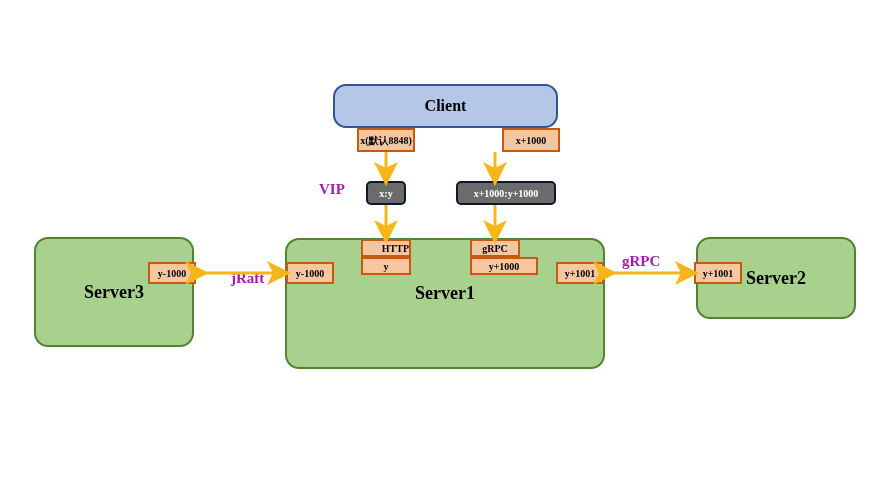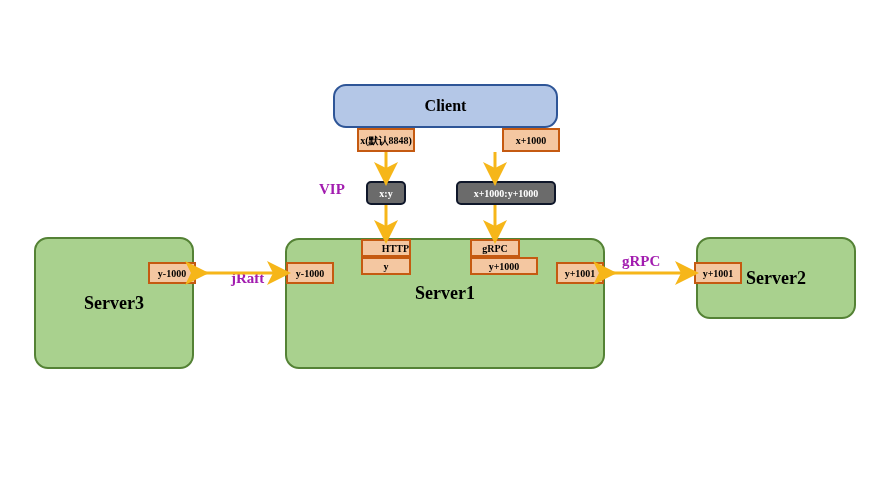--- a/index.html
+++ b/index.html
@@ -124,21 +124,21 @@
   <span>y+1000</span>
 </div>
 
 <div class="port" style="left:286px; top:262px; width:48px; height:22px;">
   <span>y-1000</span>
 </div>
 <div class="port" style="left:556px; top:262px; width:48px; height:22px;">
   <span>y+1001</span>
 </div>
 
-<div class="node-green" style="left:34px; top:237px; width:160px; height:132px;align-items:center;">
+<div class="node-green" style="left:34px; top:237px; width:160px; height:110px;align-items:center;">
   <span>Server3</span>
 </div>
 <div class="port" style="left:148px; top:262px; width:48px; height:22px;">
   <span>y-1000</span>
 </div>
 
 <div class="node-green" style="left:696px; top:237px; width:160px; height:82px;">
   <span>Server2</span>
 </div>
 <div class="port" style="left:694px; top:262px; width:48px; height:22px;">

